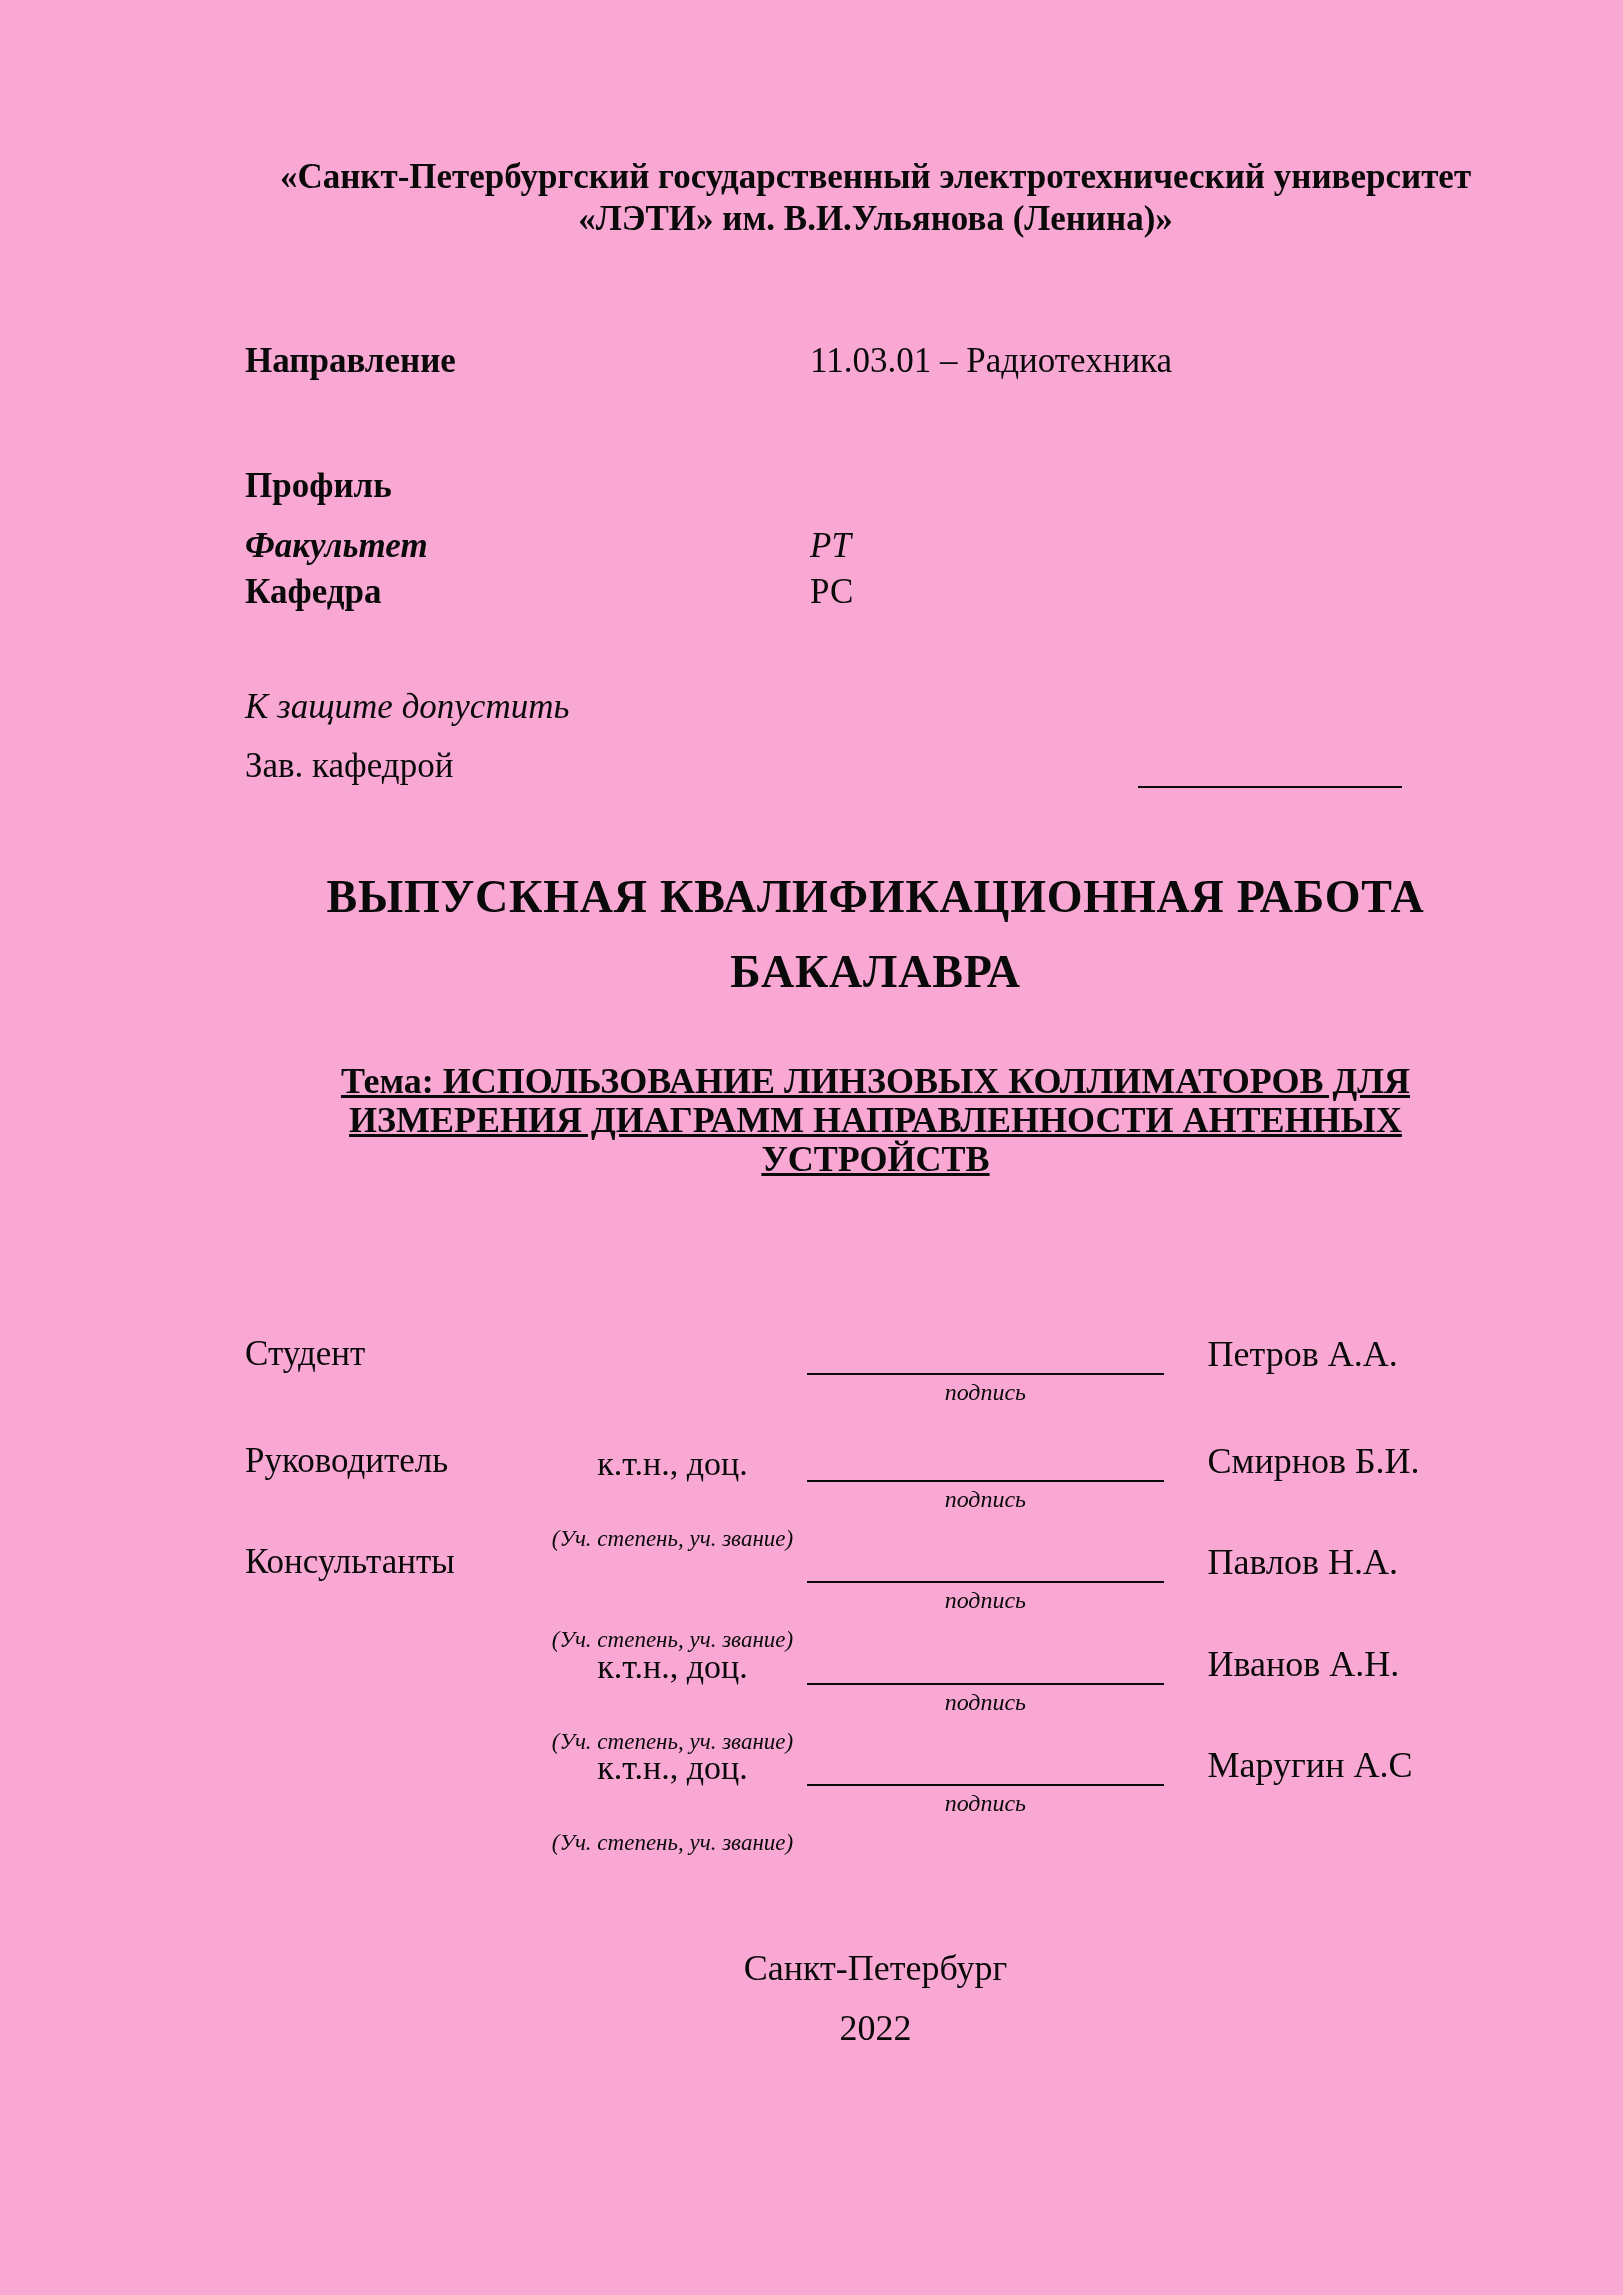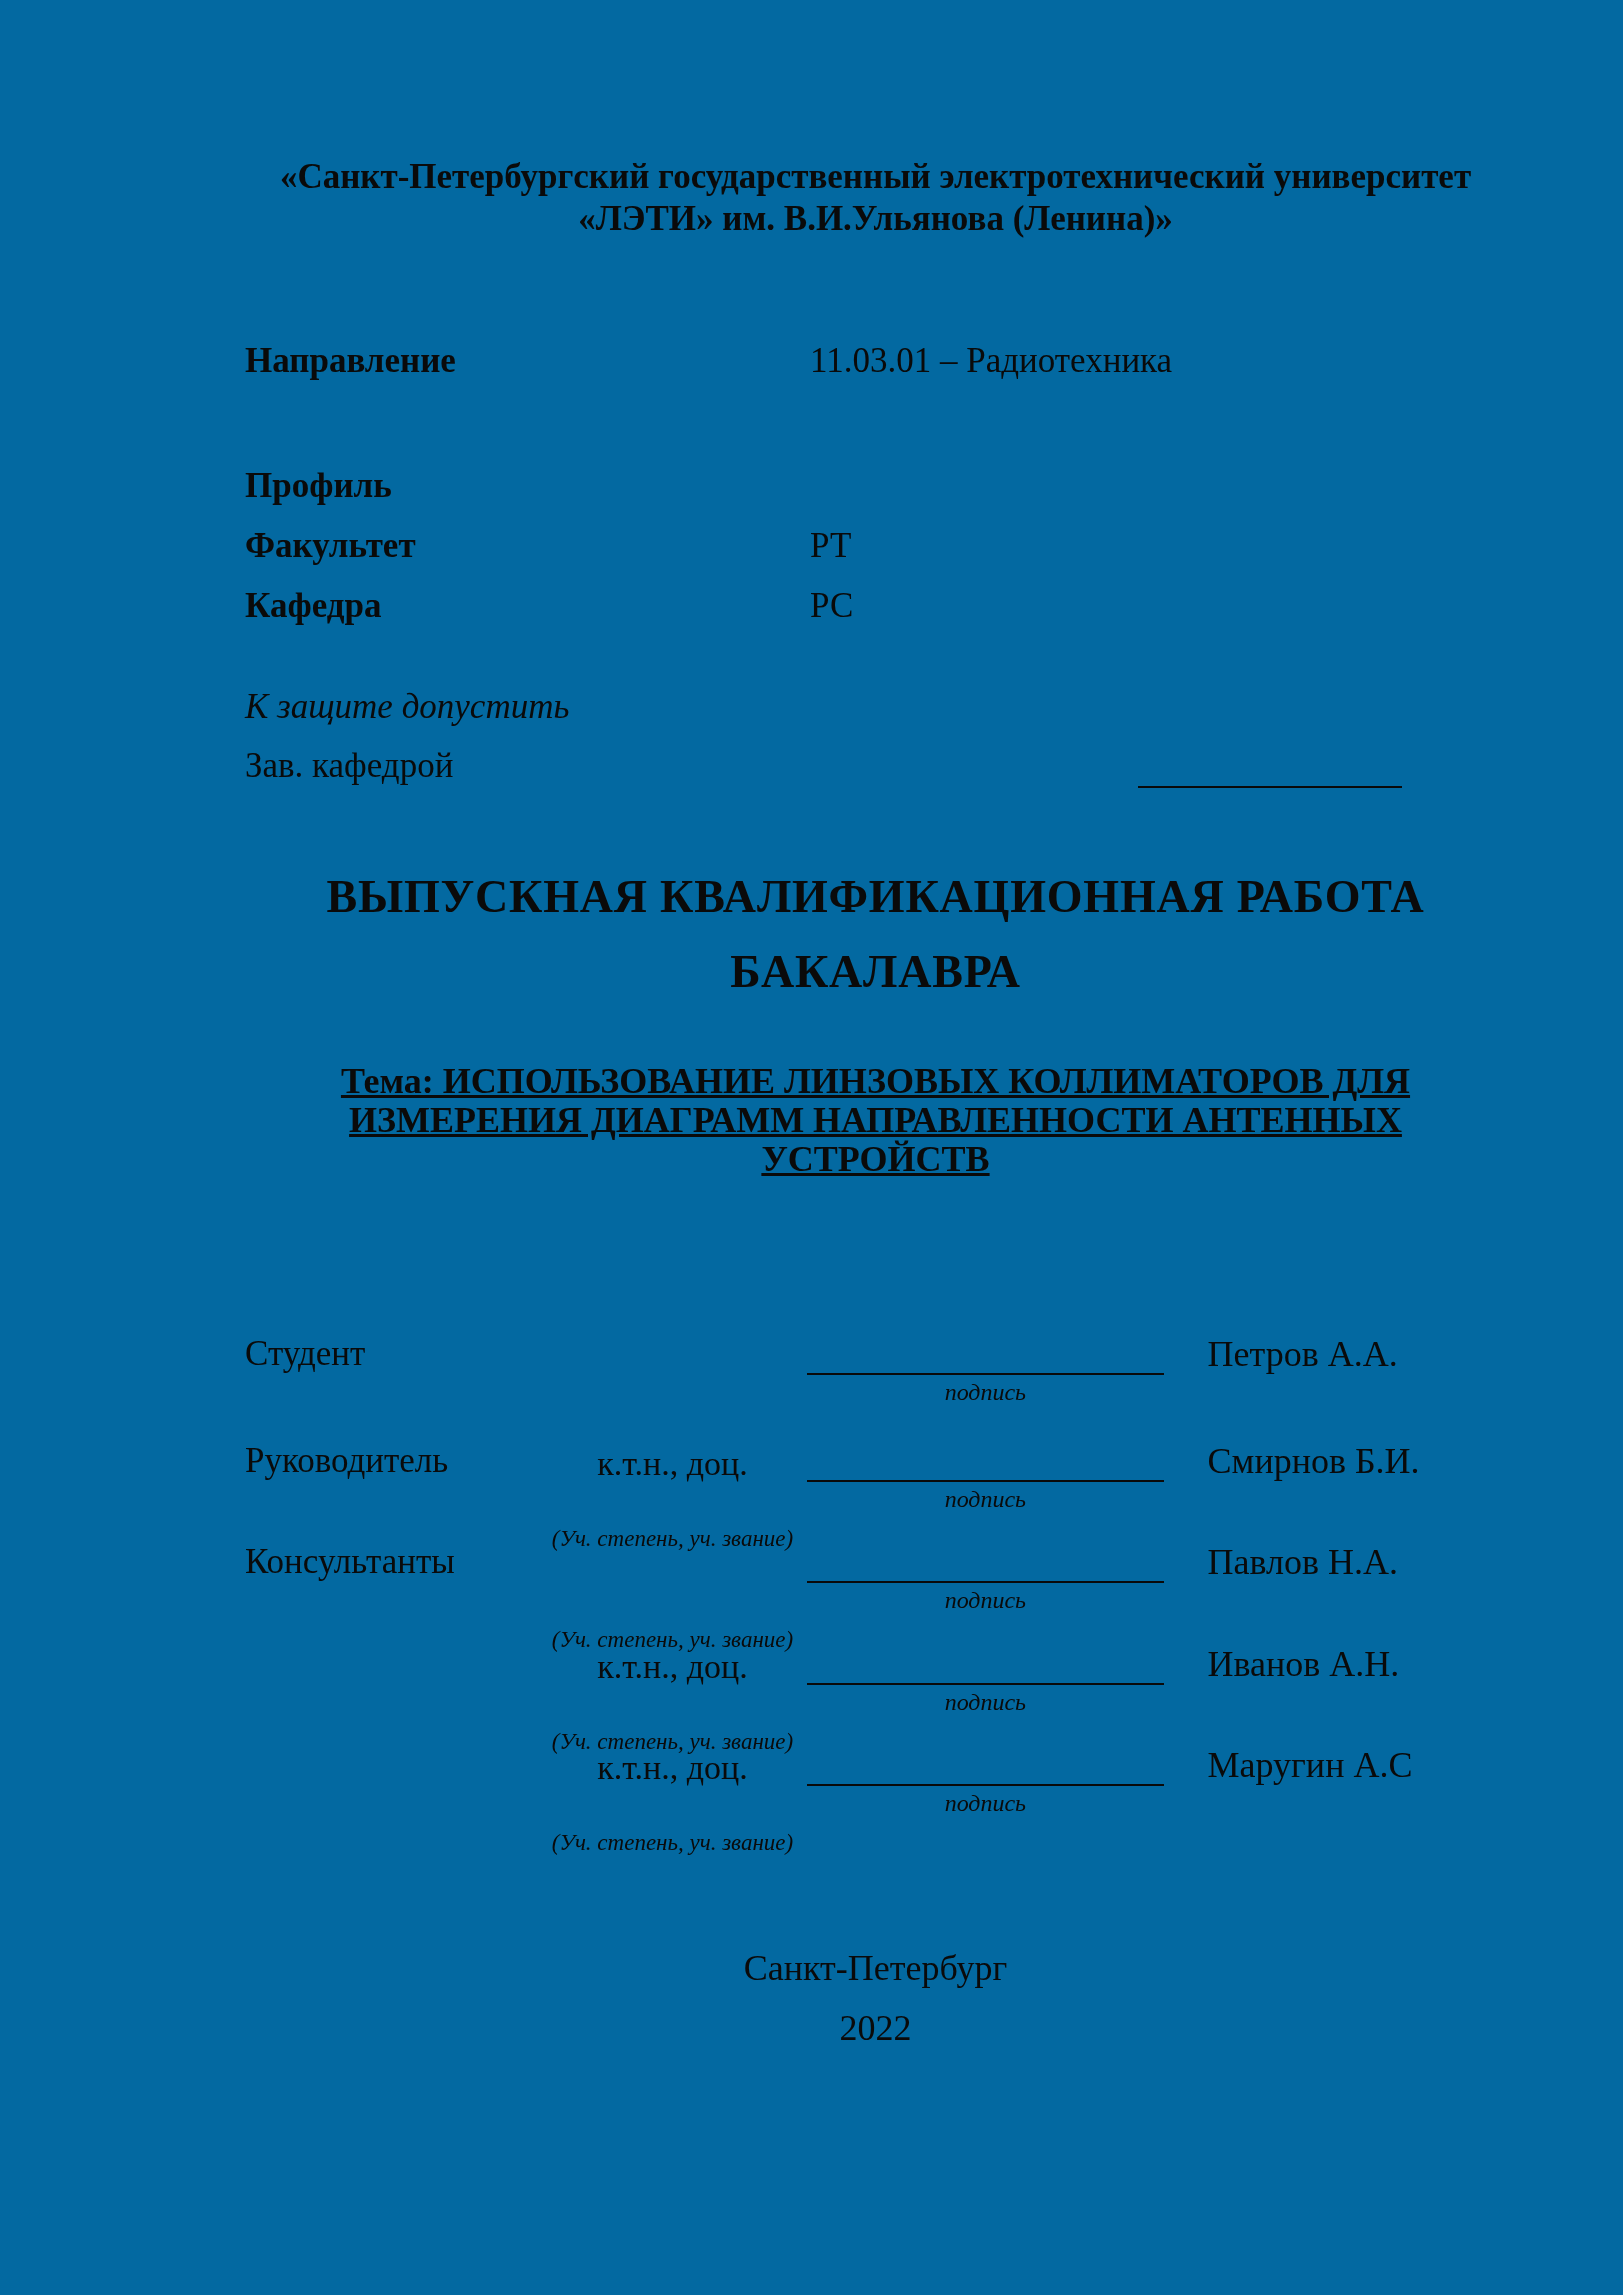--- a/index.html
+++ b/index.html
@@ -1,35 +1,35 @@
 <!DOCTYPE html>
 <html style="font-size:12.6px"><head>
 <meta charset="utf-8">
 <style>
   html,body{margin:0;padding:0;background:#e8e8e8;}
   .page{
     position:relative;
     width:1623px;height:2295px;
-    background:#0369a1;
+    background:#f9a8d4;
     color:#0a0a0a;
     font-family:"Liberation Serif","DejaVu Serif",serif;
     overflow:hidden;
   }
   .abs{position:absolute;left:245px;width:1261px;}
 
   
   .university{top:156px;text-align:center;font-weight:bold;font-size:35px;line-height:42px;}
 
   
   .fields{top:338px;}
   .field-row{display:grid;grid-template-columns:565px 1fr;font-size:35px;line-height:46px;}
   .field-row .flabel{font-weight:bold;}
   .fr-gap-big{margin-bottom:79px;}
   .fr-gap-1{margin-bottom:14px;}
-  .fr-gap-2{margin-bottom:14px;}
+  .fr-gap-2{font-style:italic;}
 
   
   .admission{top:684px;font-size:35px;line-height:46px;}
   .admission .it{font-style:italic;}
   .admission-row2{display:flex;justify-content:space-between;align-items:stretch;margin-top:13.3px;}
   .blank-line{width:264px;margin-right:104px;border-bottom:2.4px solid #0a0a0a;height:43px;}
 
   
   .main-title{top:859px;text-align:center;font-weight:bold;font-size:46px;line-height:75px;letter-spacing:0.8px;}
 

